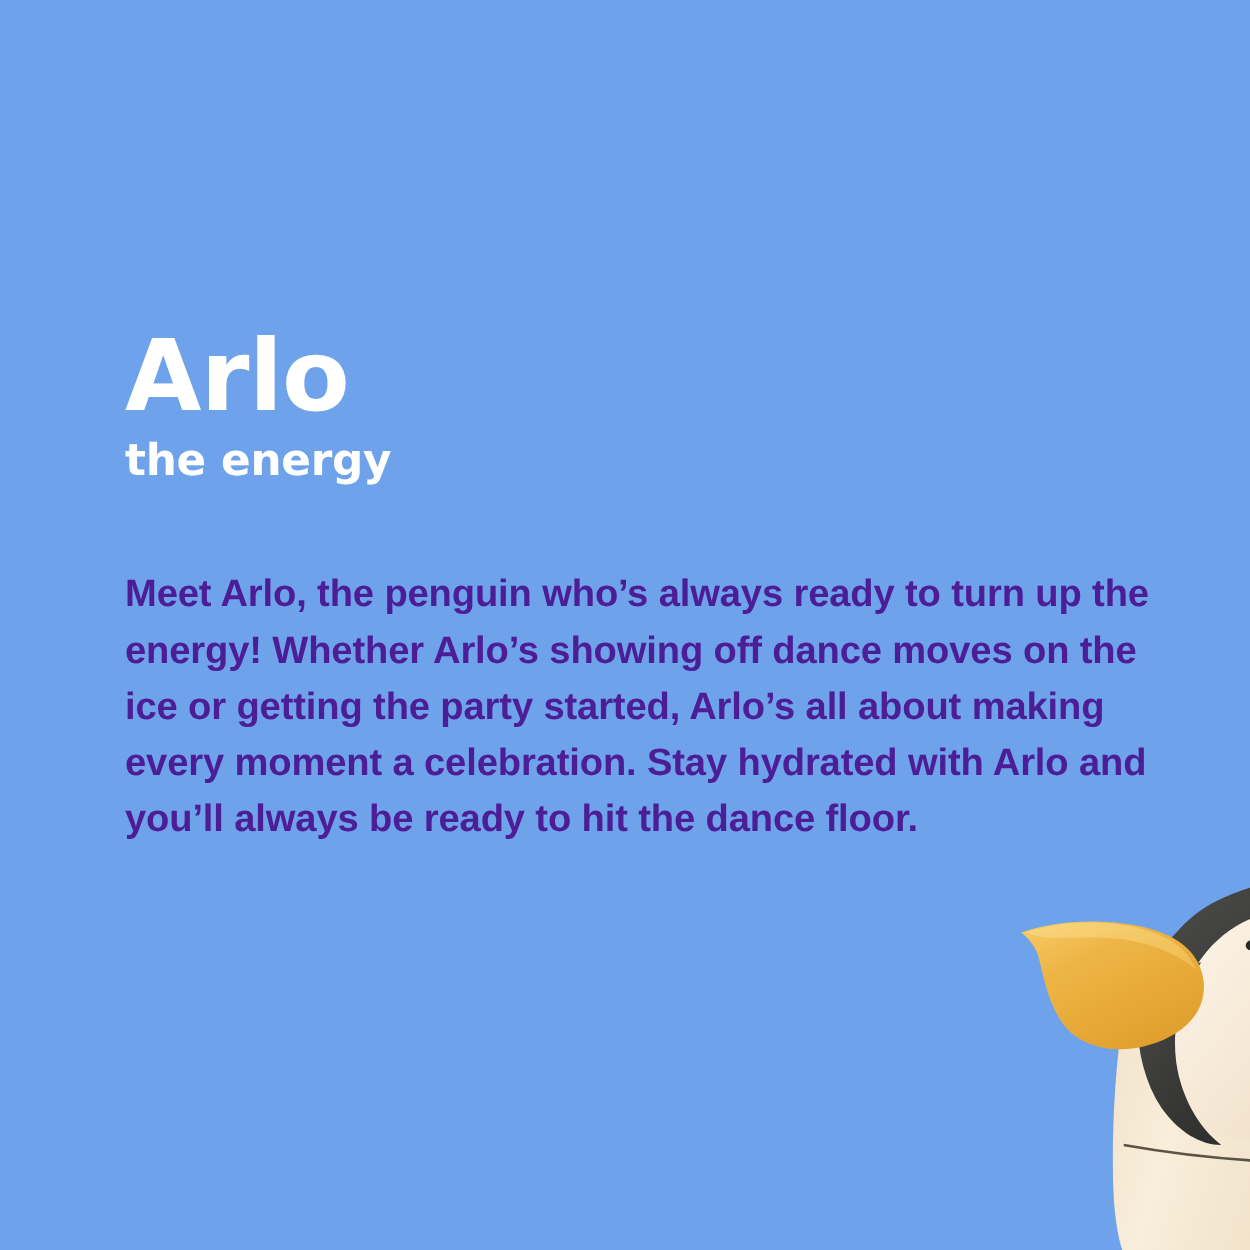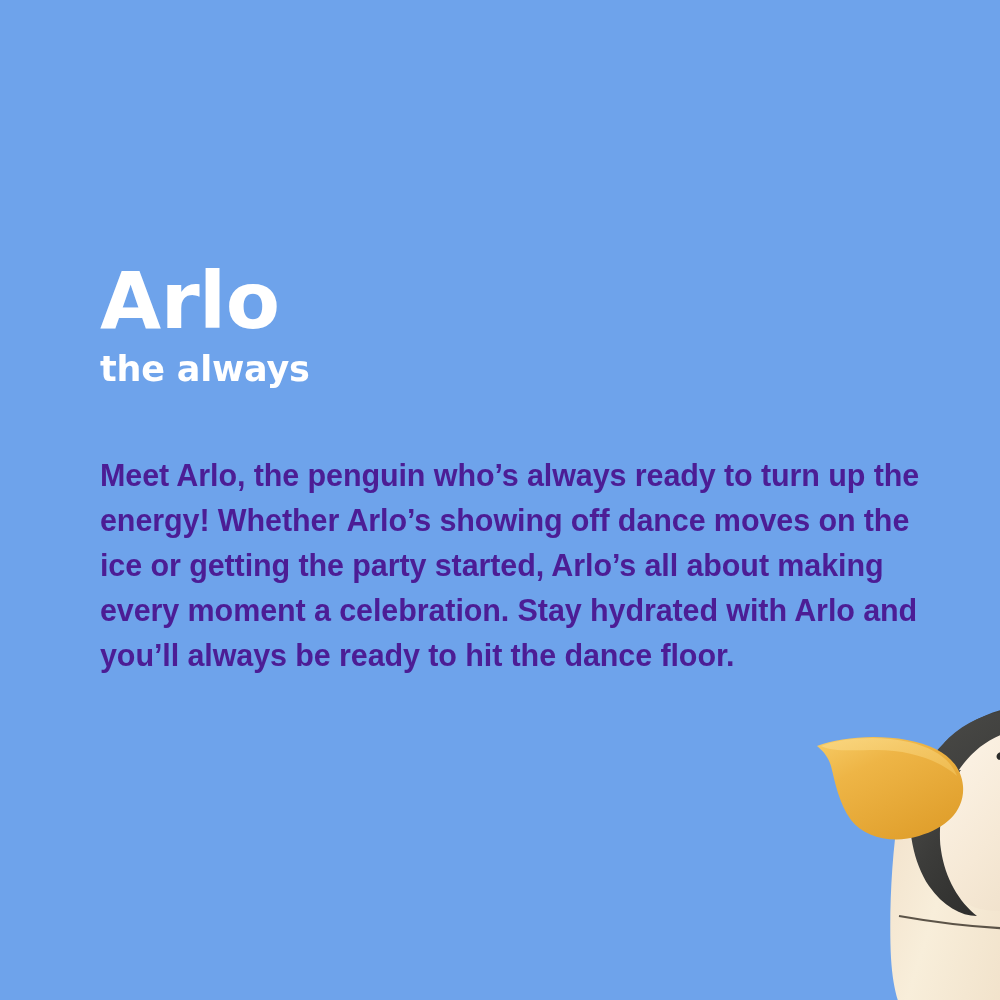--- a/index.html
+++ b/index.html
@@ -76,21 +76,21 @@
     pointer-events: none;
   }
 </style>
 </head>
 <body>
 
 <div id="card">
 
   <div id="text-block">
     <span id="character-name">Arlo</span>
-    <span id="character-subtitle">the always</span>
+    <span id="character-subtitle">the energy</span>
     <p id="character-description">Meet Arlo, the penguin who’s always ready to turn up the energy! Whether Arlo’s showing off dance moves on the ice or getting the party started, Arlo’s all about making every moment a celebration. Stay hydrated with Arlo and you’ll always be ready to hit the dance floor.</p>
   </div>
 
   <svg id="penguin-illustration" viewBox="0 0 320 330" aria-hidden="true">
     <defs>
       <linearGradient id="gradDark" x1="0.15" y1="0" x2="0.85" y2="1">
         <stop offset="0" stop-color="#4a4a47"></stop>
         <stop offset="0.45" stop-color="#3c3c3a"></stop>
         <stop offset="1" stop-color="#2f2f2d"></stop>
       </linearGradient>

